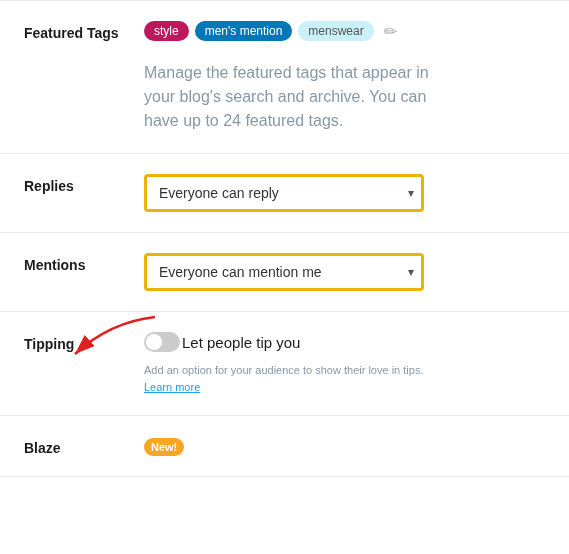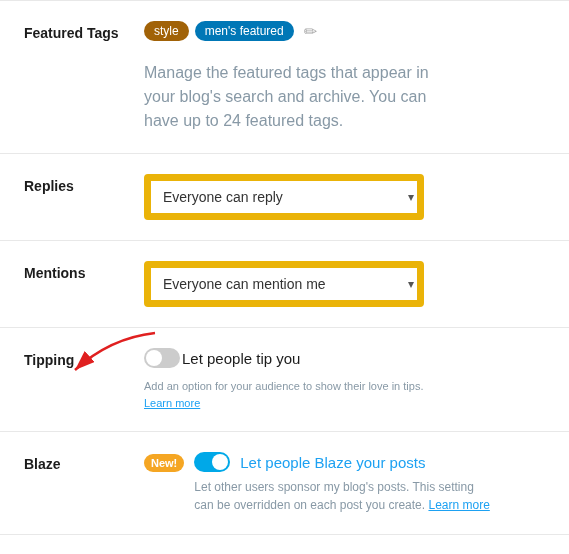--- a/index.html
+++ b/index.html
@@ -55,21 +55,21 @@
     .tag {
       display: inline-flex;
       align-items: center;
       padding: 3px 10px;
       border-radius: 20px;
       font-size: 12px;
       font-weight: 500;
     }
 
     .tag-blue {
-      background: #a16207;
+      background: #be185d;
       color: #fff;
     }
 
     .tag-teal {
       background: #0077b6;
       color: #fff;
     }
 
     .tag-light {
       background: #caf0f8;
@@ -93,21 +93,21 @@
 
     
     .select-wrapper {
       position: relative;
       width: 280px;
     }
 
     .select-wrapper select {
       width: 100%;
       padding: 8px 32px 8px 12px;
-      border: 7px solid #eab308;
+      border: 3px solid #eab308;
       border-radius: 4px;
       appearance: none;
       -webkit-appearance: none;
       background: #fff;
       font-size: 14px;
       color: #333;
       cursor: pointer;
       outline: none;
     }
 
@@ -277,21 +277,22 @@
 </head>
 <body>
 
 <div class="settings-container">
 
   <div class="settings-row">
     <div class="row-label">Featured Tags</div>
     <div class="row-content">
       <div class="tags-row">
         <span class="tag tag-blue">style</span>
-        <span class="tag tag-teal">men's featured</span>
+        <span class="tag tag-teal">men's mention</span>
+        <span class="tag tag-light">menswear</span>
         <span class="edit-icon">✏</span>
       </div>
       <div class="tags-description">Manage the featured tags that appear in your blog's search and archive. You can have up to 24 featured tags.</div>
     </div>
   </div>
 
   <div class="settings-row">
     <div class="row-label">Replies</div>
     <div class="row-content">
       <div class="select-wrapper">
@@ -345,30 +346,17 @@
       </defs>
       <path d="M 95 5 Q 50 10 15 42" stroke="#e02020" stroke-width="2.5" fill="none" marker-end="url(#arrowhead)"></path>
     </svg>
   </div>
 
   <div class="settings-row">
     <div class="row-label">Blaze</div>
     <div class="row-content">
       <div class="blaze-content">
         <span class="new-badge">New!</span>
-        <div class="blaze-right">
-          <div class="blaze-toggle-row">
-            <label class="blaze-toggle">
-              <input type="checkbox" checked="" style="">
-              <span class="blaze-toggle-slider"></span>
-            </label>
-            <span class="blaze-title">Let people Blaze your posts</span>
-          </div>
-          <div class="blaze-description">
-            <span>Let other users sponsor my blog's posts. This setting can be overridden on each post you create.</span>
-            <a href="#">Learn more</a>
-          </div>
-        </div>
       </div>
     </div>
   </div>
 
 </div>
 
 </body></html>

